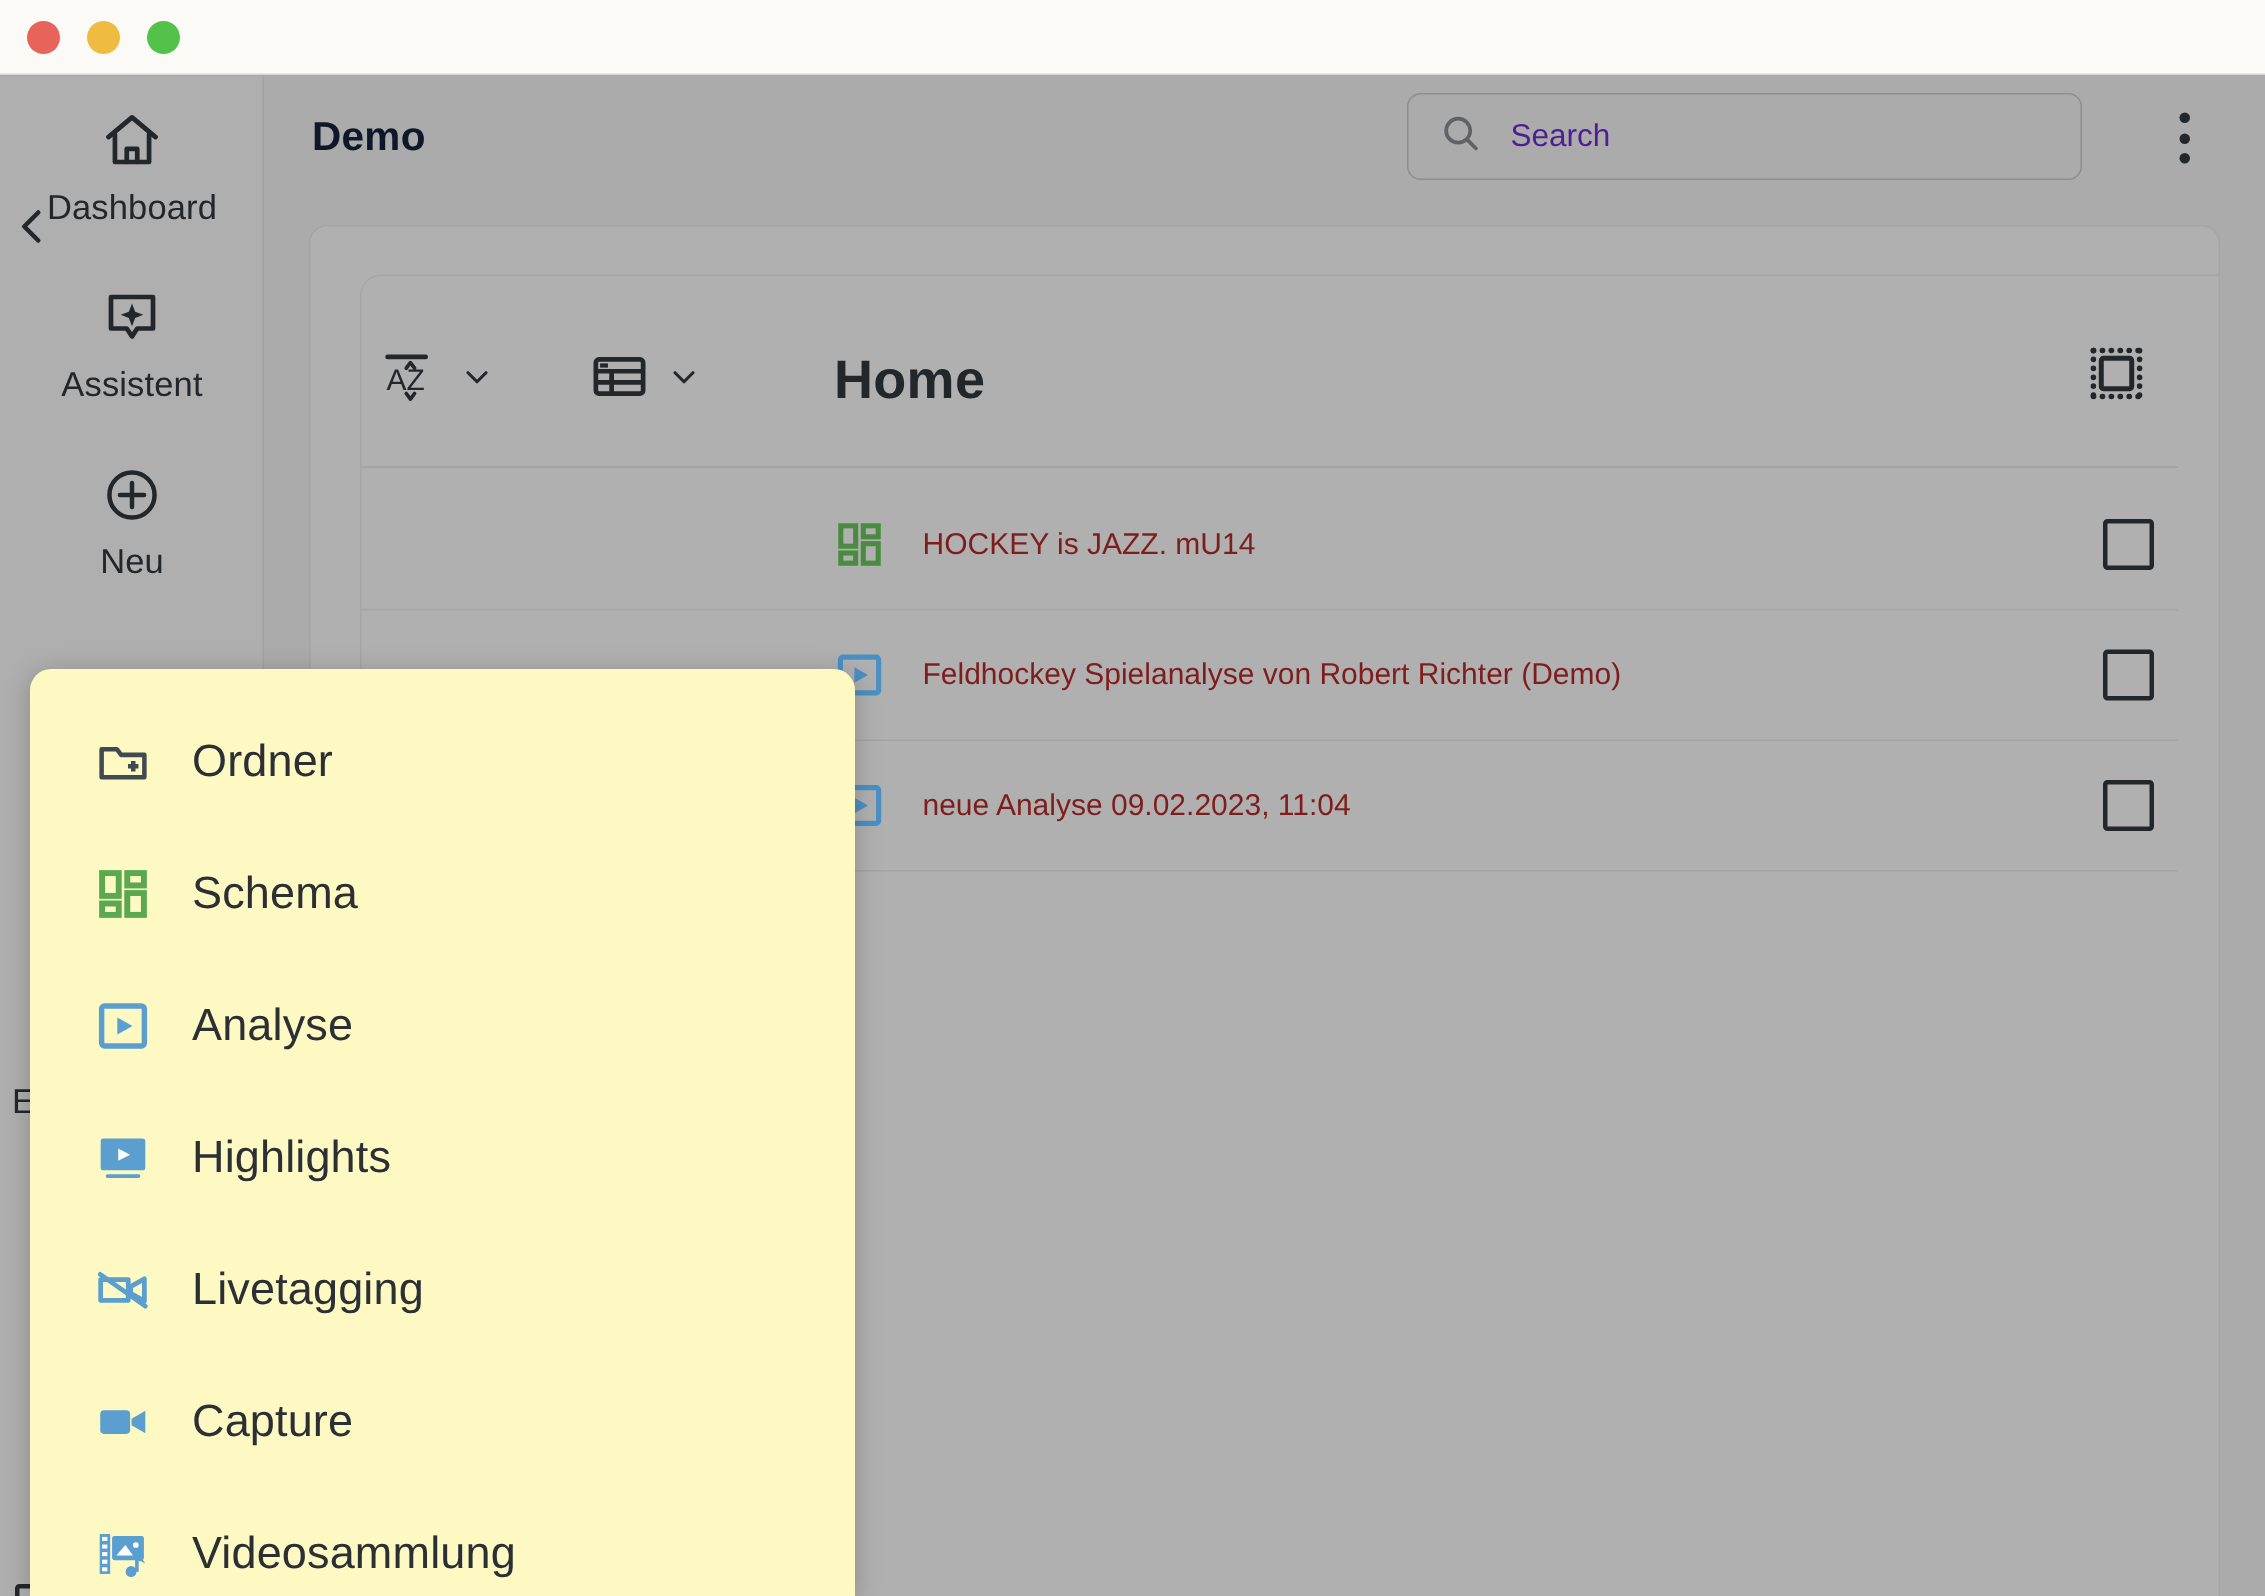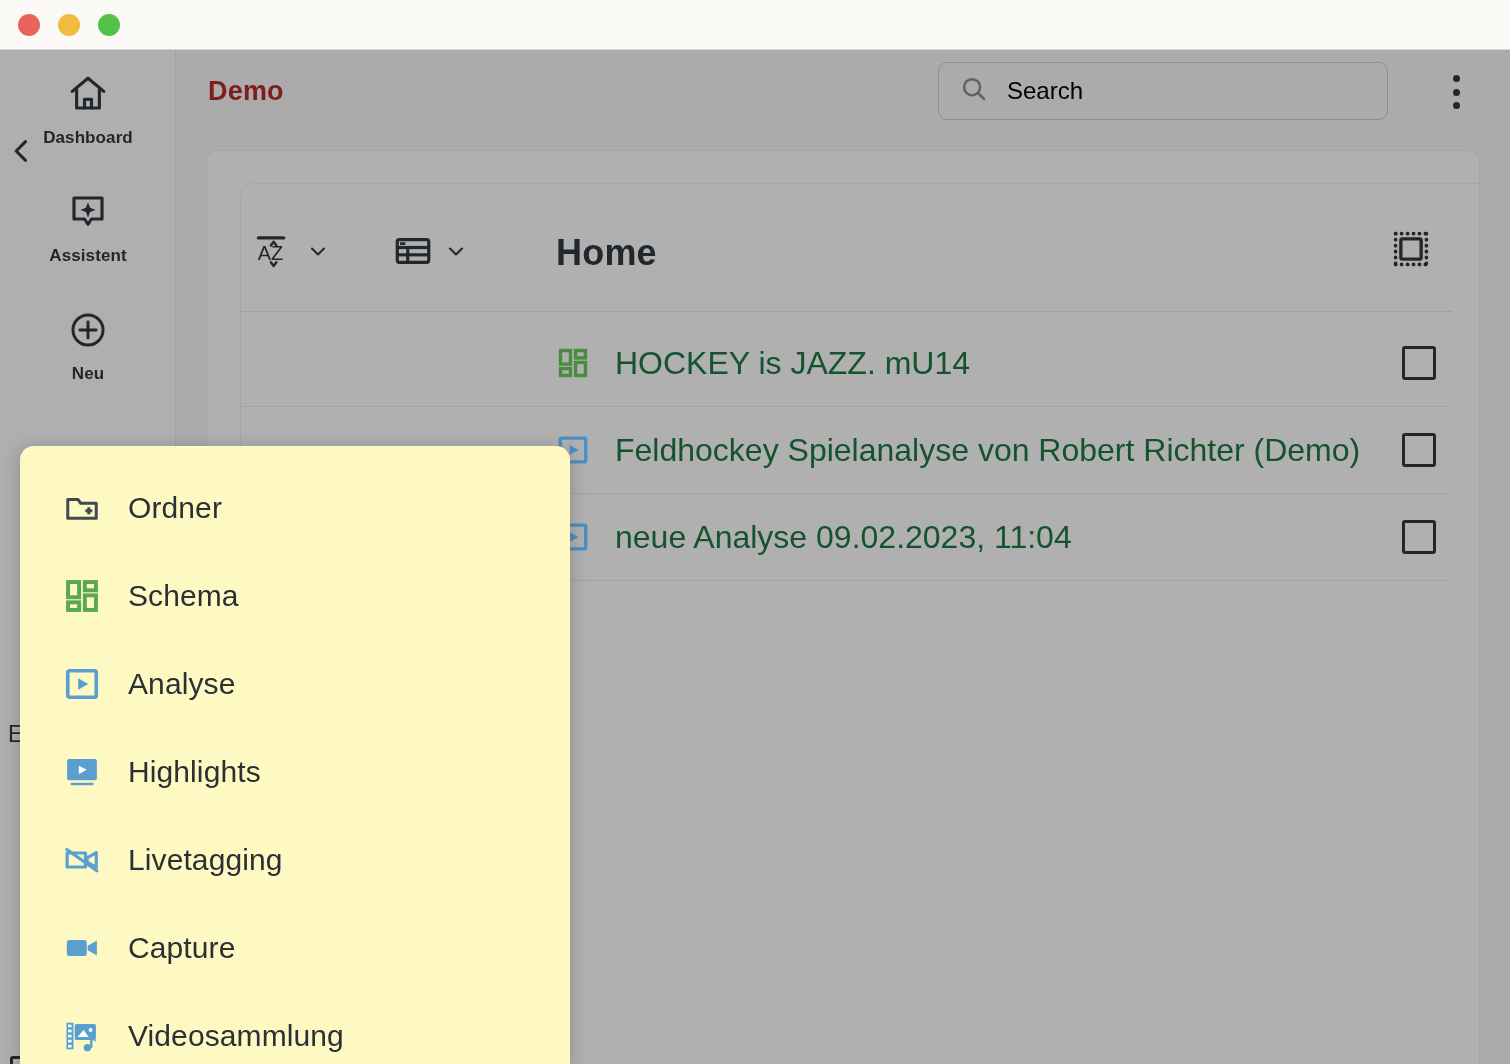--- a/index.html
+++ b/index.html
@@ -55,25 +55,24 @@
     margin-bottom: 40px;
     display: flex;
     flex-direction: column;
     align-items: center;
     gap: 10px;
     color: #22272c;
     cursor: pointer;
   }
   .nav-item .ico { width: 42px; height: 42px; display: block; }
   .nav-item .lbl {
-    font-size: 17px;
+    font-size: 23px;
     line-height: 26px;
     color: #22272c;
     letter-spacing: .1px;
-    font-weight: bold;
   }
   .nav-item.first { margin-top: 8px; }
 
   
   .occluded-label {
     position: absolute;
     font-size: 23px;
     color: #22272c;
     white-space: nowrap;
   }
@@ -98,39 +97,39 @@
     position: absolute;
     left: 176px; top: 51px;
     width: 1334px; height: 80px;
     display: flex;
     align-items: center;
   }
   .header-title {
     margin-left: 32px;
     font-size: 27px;
     font-weight: bold;
-    color: #7f1d1d;
+    color: #0f172a;
     letter-spacing: .2px;
   }
   .search-box {
     position: absolute;
     left: 762px; top: 11px;
     width: 450px; height: 58px;
     border: 1px solid #8e8e8e;
     border-radius: 9px;
     display: flex;
     align-items: center;
     padding-left: 20px;
     gap: 18px;
     background: transparent;
   }
   .search-box svg { flex: 0 0 auto; }
   .search-ph {
-    font-size: 24px;
-    color: #000000;
+    font-size: 21px;
+    color: #4c1d95;
   }
   .kebab {
     position: absolute;
     left: 1276px; top: 24px;
     width: 8px; height: 34px;
     display: flex;
     flex-direction: column;
     justify-content: space-between;
     align-items: center;
     cursor: pointer;
@@ -211,22 +210,22 @@
   }
   .list-row .row-icon {
     position: absolute;
     left: 315px;
     width: 36px; height: 36px;
     display: flex; align-items: center; justify-content: center;
   }
   .list-row .row-label {
     position: absolute;
     left: 375px;
-    font-size: 32px;
-    color: #14532d;
+    font-size: 20px;
+    color: #7f1d1d;
     white-space: nowrap;
   }
   .list-row .row-check {
     position: absolute;
     left: 1162px;
     width: 34px; height: 34px;
     border: 3px solid #22272c;
     border-radius: 3px;
     cursor: pointer;
   }

